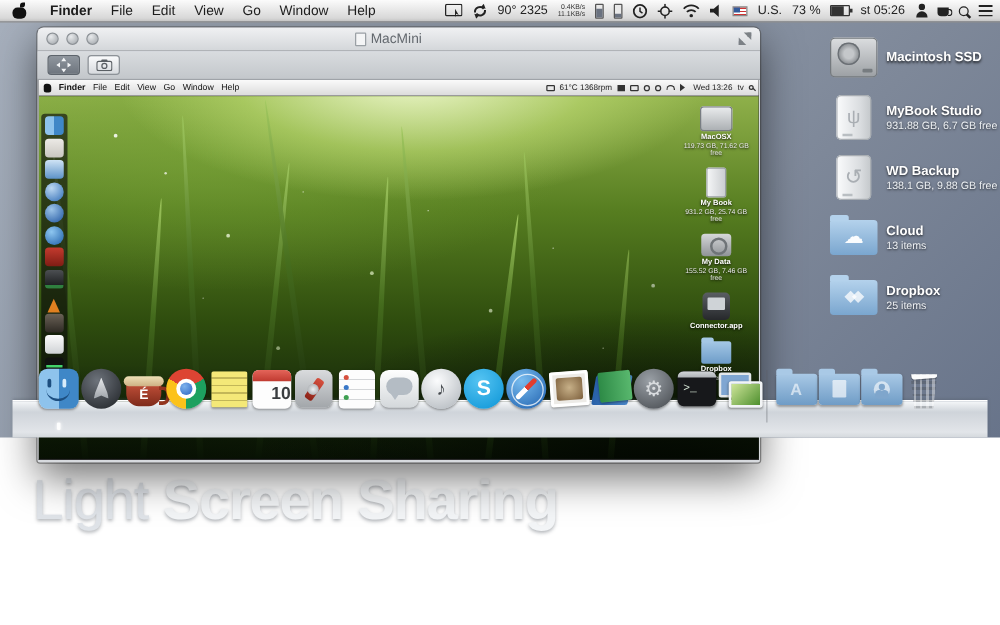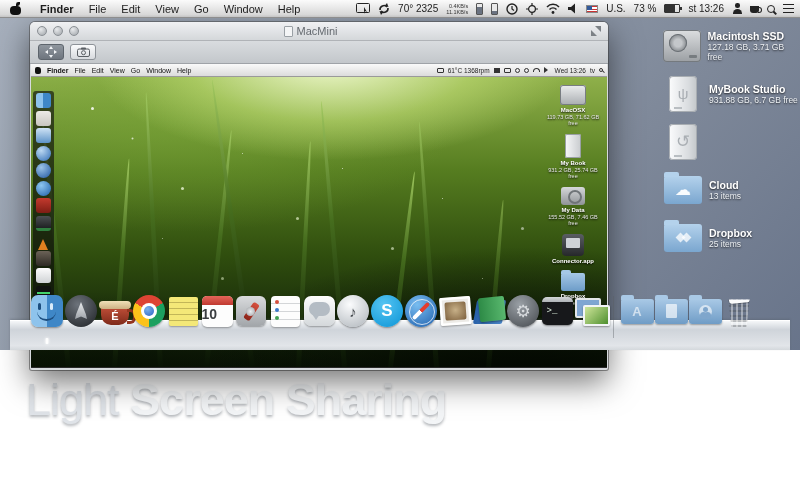--- a/index.html
+++ b/index.html
@@ -187,21 +187,21 @@
   .ic-launchpad { width:32px; height:32px; border-radius:50%; background:radial-gradient(circle at 40% 30%,#6d737b,#1e2125); position:relative; }
   .ic-launchpad::after { content:""; position:absolute; left:10px; top:7px; width:12px; height:17px; background:linear-gradient(180deg,#e8eaec,#9fa4aa); clip-path:polygon(50% 0,90% 70%,100% 100%,50% 85%,0 100%,10% 70%); }
   .ic-cup { width:28px; height:19px; margin-top:9px; border-radius:0 0 10px 10px; background:linear-gradient(180deg,#c4513a,#7e2a1a); position:relative; }
   .ic-cup::before { content:""; position:absolute; left:-2px; top:-5px; width:32px; height:8px; border-radius:4px; background:linear-gradient(180deg,#efe0b8,#cdb183); }
   .ic-cup::after { content:""; position:absolute; right:-7px; top:3px; width:6px; height:9px; border:3px solid #93351f; border-left:none; border-radius:0 6px 6px 0; }
   .cup-letter { position:absolute; left:0; right:0; top:4px; text-align:center; color:#fff; font-weight:bold; font-size:11px; }
   .ic-chrome { width:32px; height:32px; border-radius:50%; background:conic-gradient(from -60deg,#dd4433 0 120deg,#1da05f 120deg 240deg,#fcc21a 240deg 360deg); position:relative; box-shadow:0 1px 2px rgba(0,0,0,0.4); }
   .ic-chrome::before { content:""; position:absolute; left:8px; top:8px; width:16px; height:16px; border-radius:50%; background:#fff; }
   .ic-chrome::after { content:""; position:absolute; left:11px; top:11px; width:10px; height:10px; border-radius:50%; background:radial-gradient(circle at 35% 30%,#7db2ec,#2b64c4); }
   .ic-stickies { width:29px; height:29px; background:#f4e878; border-radius:2px; box-shadow:0 1px 2px rgba(0,0,0,0.35); background-image:repeating-linear-gradient(180deg,transparent 0 5px,rgba(120,108,40,0.4) 5px 6px); }
-  .ic-cal { width:31px; height:31px; background:#fdfdfd; border-radius:5px; position:relative; box-shadow:0 1px 2px rgba(0,0,0,0.35); overflow:hidden; text-align:left; }
+  .ic-cal { width:31px; height:31px; background:#fdfdfd; border-radius:5px; position:relative; box-shadow:0 1px 2px rgba(0,0,0,0.35); overflow:hidden; text-align:right; }
   .ic-cal::before { content:""; position:absolute; top:0; left:0; right:0; height:9px; background:linear-gradient(180deg,#e4655a,#c03a30); }
   .cal-day { position:absolute; left:0; right:0; top:11px; font-size:14px; font-weight:bold; color:#3a3d40; line-height:1; }
   .ic-util { width:30px; height:30px; border-radius:6px; background:linear-gradient(180deg,#d9dbdd,#a2a6aa); position:relative; box-shadow:0 1px 2px rgba(0,0,0,0.35); }
   .ic-util::before { content:""; position:absolute; left:12px; top:6px; width:7px; height:19px; background:linear-gradient(180deg,#d6503e,#8c2318); border-radius:2px; transform:rotate(35deg); }
   .ic-util::after { content:""; position:absolute; left:10px; top:11px; width:9px; height:9px; border-radius:50%; background:radial-gradient(circle,#eceef0,#9b9fa3); }
   .ic-rem { width:29px; height:31px; background:#fdfdfd; border-radius:4px; position:relative; box-shadow:0 1px 2px rgba(0,0,0,0.35); background-image:repeating-linear-gradient(180deg,transparent 0 7px,#d4d6d8 7px 8px); }
   .ic-rem::before { content:""; position:absolute; left:4px; top:4px; width:4px; height:4px; border-radius:50%; background:#d6503e; box-shadow:0 8px 0 #3a78c8, 0 16px 0 #3fa052; }
   .ic-msg { width:31px; height:30px; border-radius:7px; background:linear-gradient(180deg,#fefefe,#d4d8db); position:relative; box-shadow:0 1px 2px rgba(0,0,0,0.35); }
   .ic-msg::before { content:""; position:absolute; left:5px; top:6px; width:21px; height:14px; border-radius:8px; background:#b4bcc4; }
   .ic-msg::after { content:""; position:absolute; left:8px; top:18px; width:0; height:0; border:4px solid transparent; border-top:6px solid #b4bcc4; }
@@ -256,21 +256,21 @@
           </svg>
       </span>
       <span class="mi">
         <svg class="mico" width="12" height="12" viewBox="0 0 12 12">
             <path d="M2 7 a4 4 0 0 1 7-3" fill="none" stroke="#222" stroke-width="1.6"></path>
             <path d="M10 5 a4 4 0 0 1 -7 3" fill="none" stroke="#222" stroke-width="1.6"></path>
             <path d="M9 0 l1.5 4 -4-1z" fill="#222"></path>
             <path d="M3 12 l-1.5-4 4 1z" fill="#222"></path>
           </svg>
       </span>
-      <span>70° 2325</span>
+      <span>90° 2325</span>
       <span class="net2">
         <span>0.4KB/s</span>
         <span>11.1KB/s</span>
       </span>
       <span class="meter m1"></span>
       <span class="meter m2"></span>
       <span class="mi">
         <svg class="mico" width="12" height="12" viewBox="0 0 12 12">
             <circle cx="6" cy="6" r="5" fill="none" stroke="#222" stroke-width="1.4"></circle>
             <path d="M6 3 v3 l2 1.5" fill="none" stroke="#222" stroke-width="1.2"></path>
@@ -291,21 +291,21 @@
       </span>
       <span class="mi">
         <svg class="mico" width="10" height="11" viewBox="0 0 10 11">
             <path d="M0 4 h3 l4-3.5 v10 L3 7 H0 Z" fill="#222"></path>
           </svg>
       </span>
       <span class="flag"></span>
       <span>U.S.</span>
       <span>73 %</span>
       <span class="batt"></span>
-      <span>st 13:26</span>
+      <span>st 05:26</span>
       <span class="person"></span>
       <span class="cup"></span>
       <span class="mag"></span>
       <span class="lines"></span>
     </div>
   </div>
 
   <div class="ss-window">
     <div class="titlebar">
       <span class="tl"></span>
@@ -426,40 +426,43 @@
     </div>
   </div>
 
   <div class="desk-icons">
     <div class="ditem">
       <span class="icon-slot">
           <span class="dk-ssd"></span>
         </span>
       <span class="txt">
         <div class="name">Macintosh SSD</div>
-        <div class="sub">127.18 GB, 3.71 GB free</div>
       </span>
     </div>
     <div class="ditem">
       <span class="icon-slot">
           <span class="dk-white">
             <span class="dk-usb-glyph">ψ</span>
           </span>
         </span>
       <span class="txt">
         <div class="name">MyBook Studio</div>
         <div class="sub">931.88 GB, 6.7 GB free</div>
       </span>
     </div>
     <div class="ditem">
       <span class="icon-slot">
           <span class="dk-white">
             <span class="dk-tm-glyph">↺</span>
           </span>
         </span>
+      <span class="txt">
+        <div class="name">WD Backup</div>
+        <div class="sub">138.1 GB, 9.88 GB free</div>
+      </span>
     </div>
     <div class="ditem">
       <span class="icon-slot">
           <span class="folder-big">
             <span class="cloud-glyph">☁</span>
           </span>
         </span>
       <span class="txt">
         <div class="name">Cloud</div>
         <div class="sub">13 items</div>

